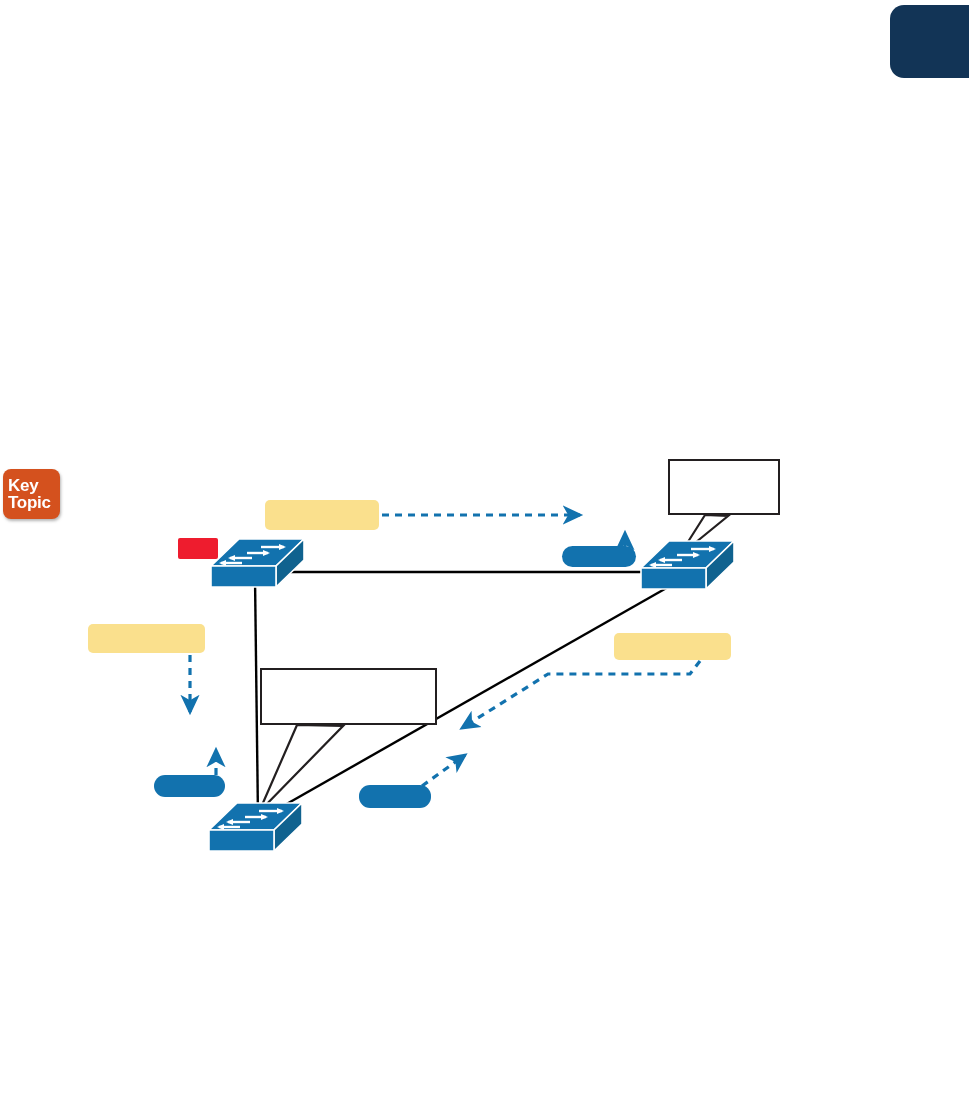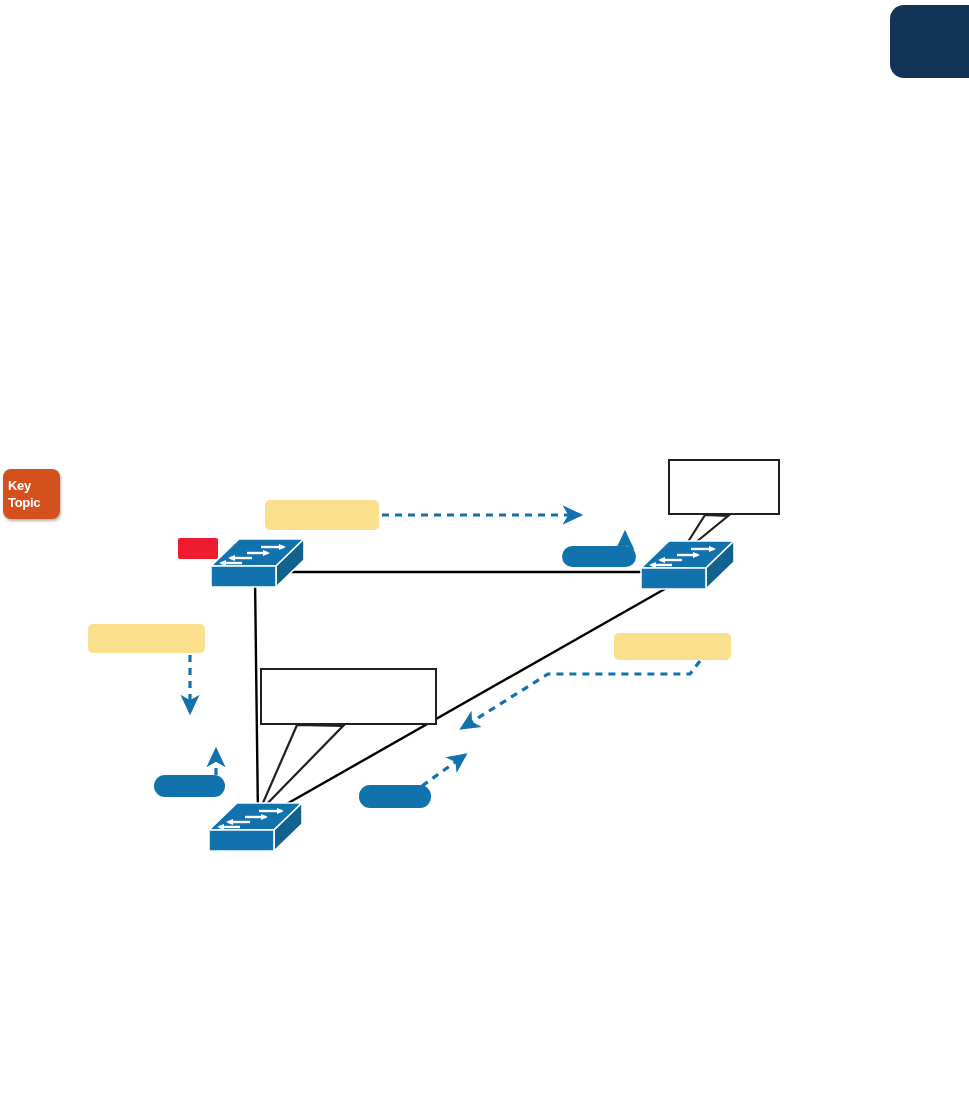--- a/index.html
+++ b/index.html
@@ -32,21 +32,21 @@
     position: absolute;
     left: 3px;
     top: 469px;
     width: 57px;
     height: 50px;
     background: #d4511e;
     border-radius: 8px;
     box-shadow: 1px 2px 3px rgba(120,120,120,0.55);
     color: #ffffff;
     font-weight: bold;
-    font-size: 13px;
+    font-size: 17px;
     line-height: 17px;
     letter-spacing: -0.3px;
     display: flex;
     flex-direction: column;
     justify-content: center;
     padding-left: 5px;
     box-sizing: border-box;
   }
   #key-topic span { display: block; }
 

